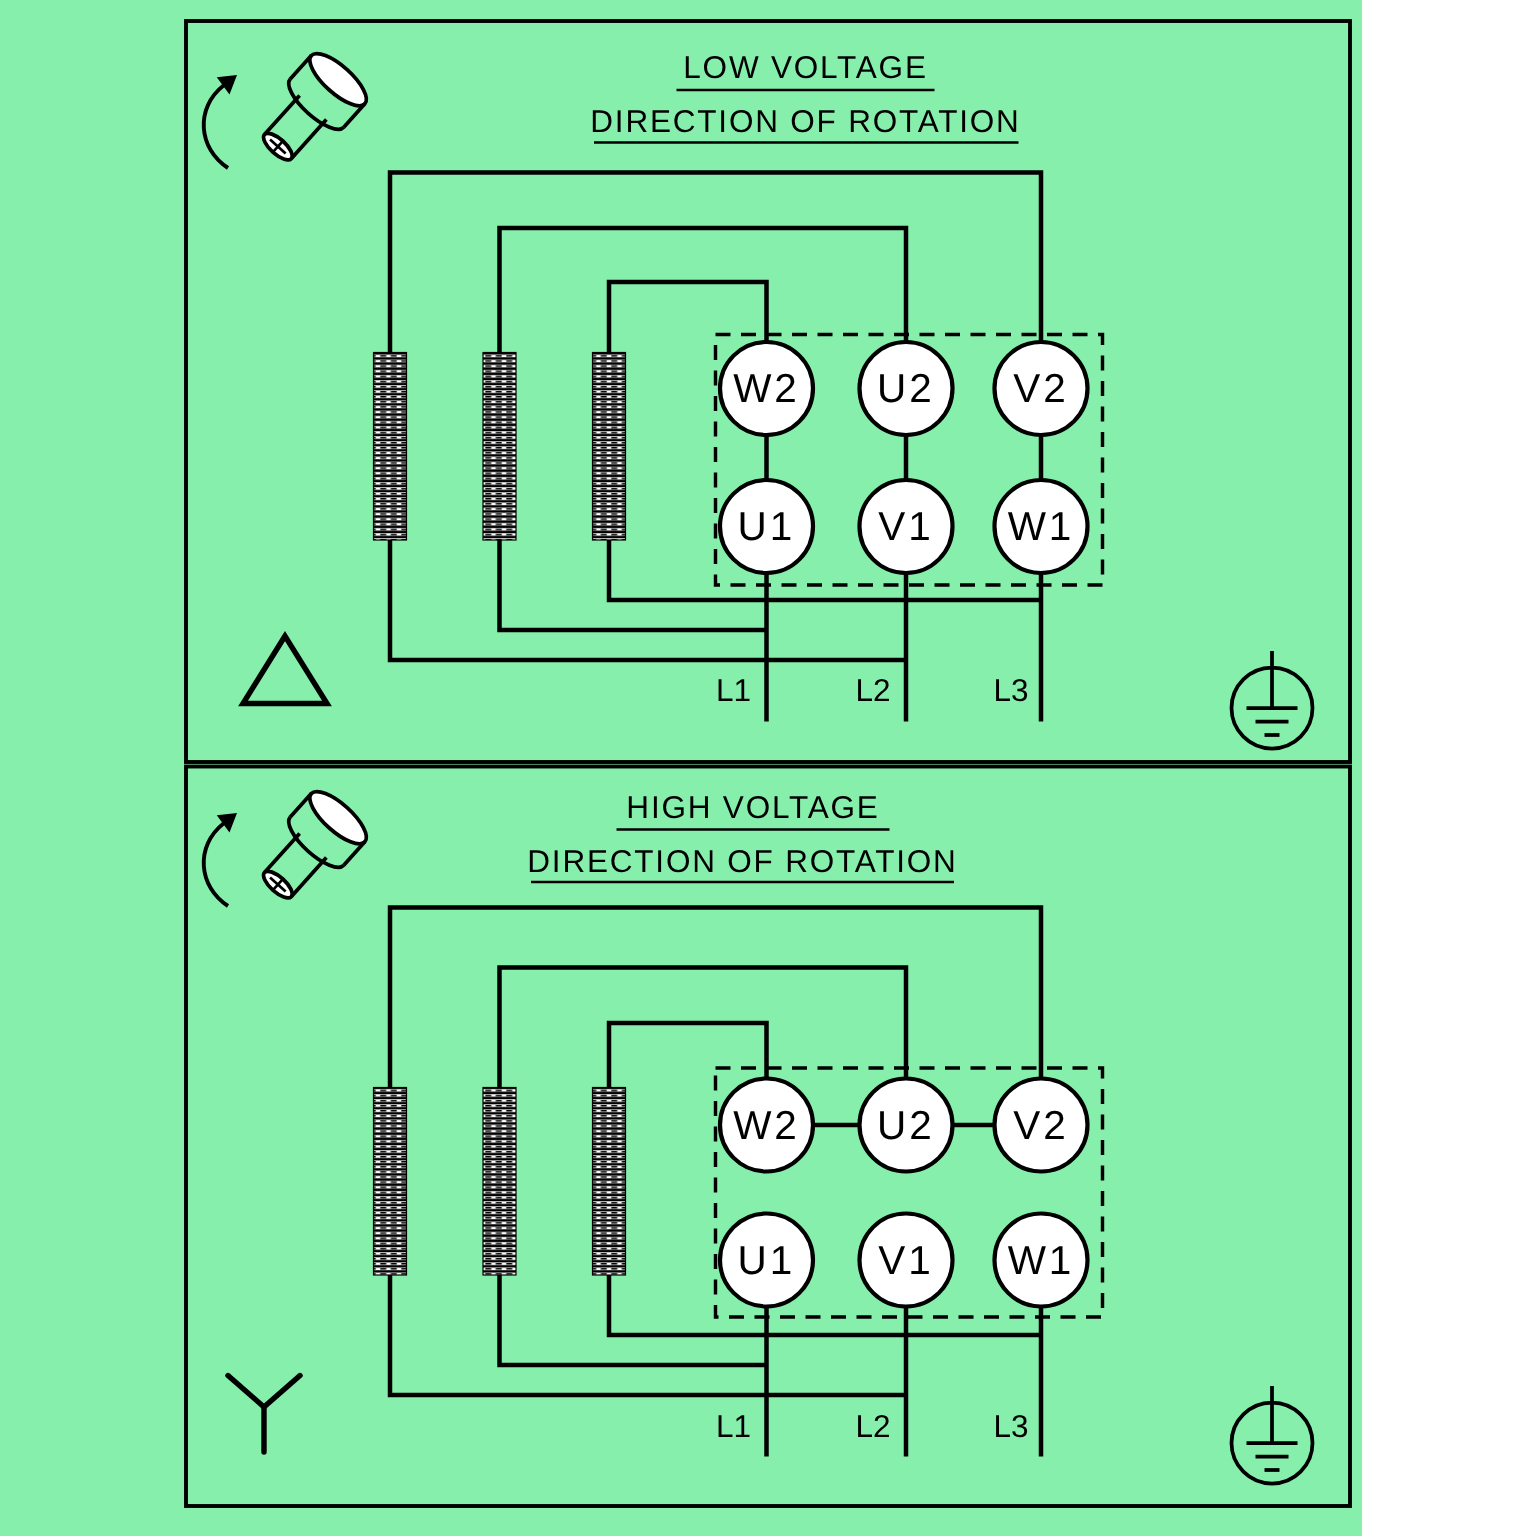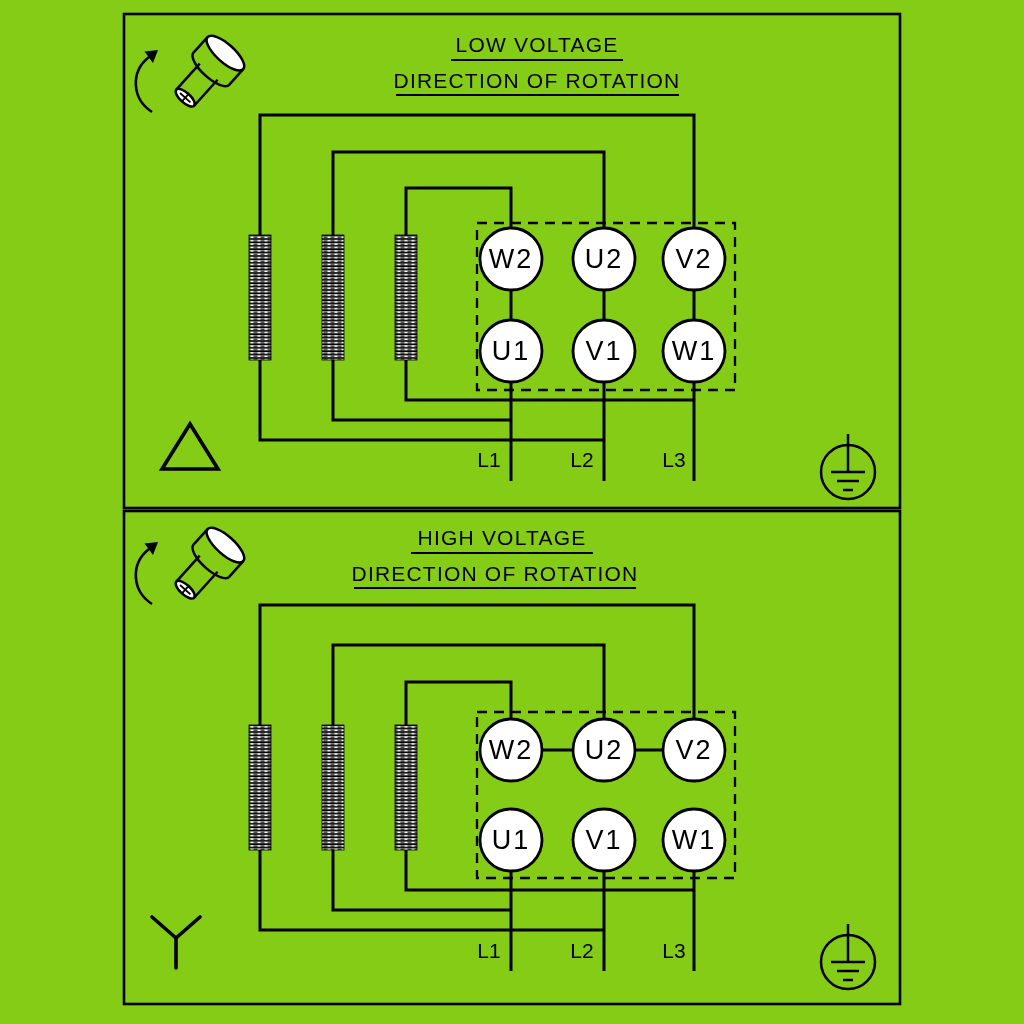--- a/index.html
+++ b/index.html
@@ -1,16 +1,16 @@
 <!DOCTYPE html>
 <html><head>
 <meta charset="utf-8">
 <style>
   html,body{margin:0;padding:0;background:#ffffff;}
-  .stage{width:1024px;height:1024px;background:#84cc16;position:relative;overflow:hidden;}
+  .stage{width:908px;height:1024px;background:#86efac;position:relative;overflow:hidden;}
   svg{display:block;}
   .wire{stroke:#000;stroke-width:3;fill:none;stroke-linejoin:miter;}
   .circ{stroke:#000;stroke-width:2.8;fill:#ffffff;}
   .dashbox{stroke:#000;stroke-width:2.3;fill:none;stroke-dasharray:10 7;}
   .frame{stroke:#000;stroke-width:2.6;fill:none;}
   .underline{stroke:#000;stroke-width:1.8;}
   .sym{stroke:#000;stroke-width:3.6;fill:none;stroke-linecap:round;}
   .txt{font-family:"Liberation Sans", sans-serif;fill:#000;}
   .title{font-size:21px;letter-spacing:1.2px;}
   .term{font-size:27px;letter-spacing:2px;}

